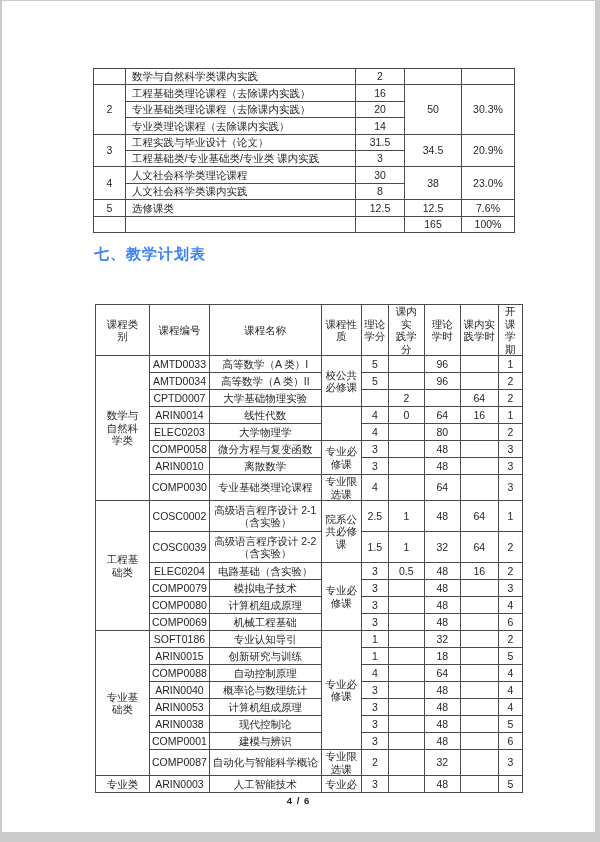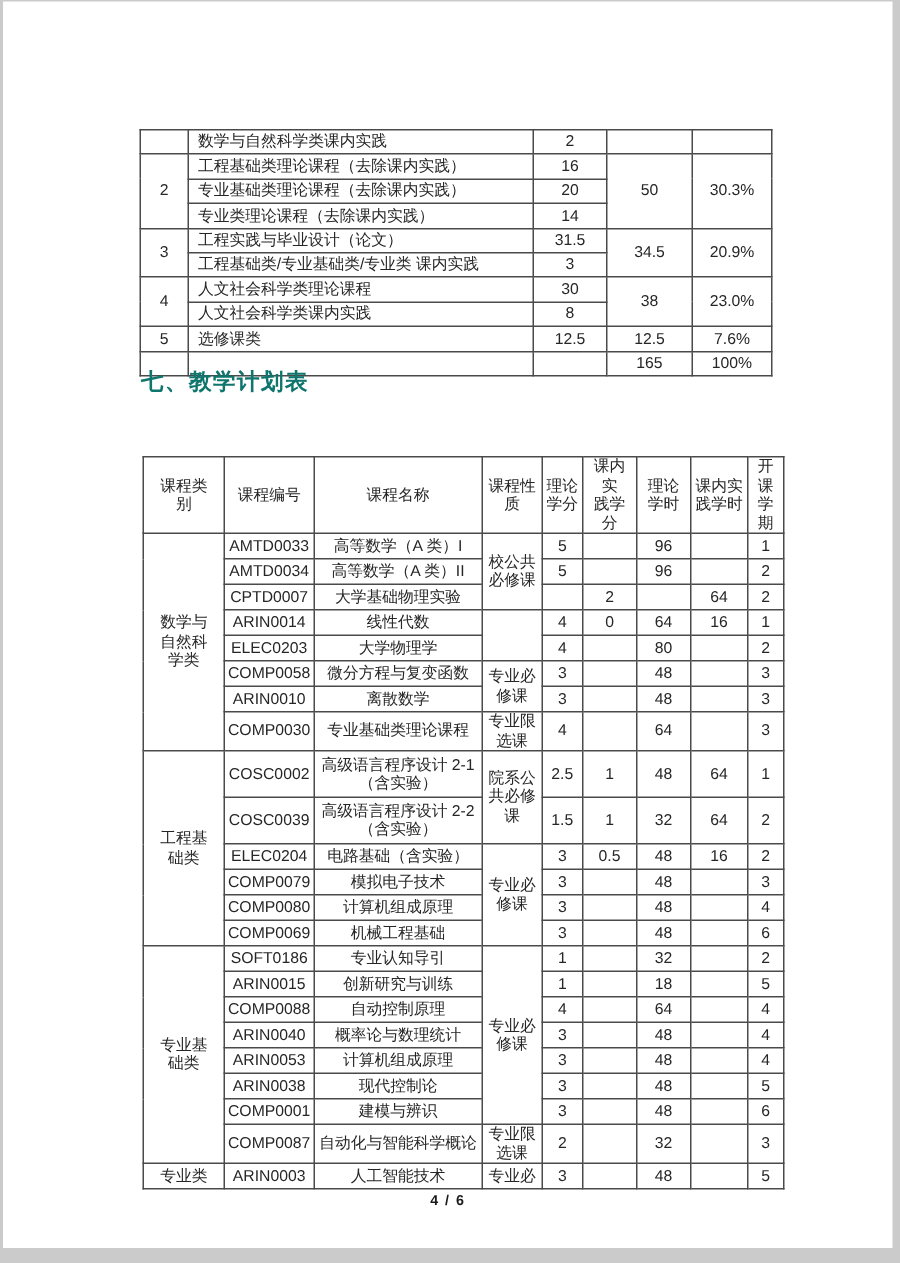--- a/index.html
+++ b/index.html
@@ -22,27 +22,27 @@
     font-size:10.5px;
     font-weight:normal;
     text-align:center;
     vertical-align:middle;
     padding:0 2px;
     white-space:pre-line;
     line-height:12.5px;
     overflow:hidden;
   }
   
-  .summary{position:absolute;left:91px;top:67px;margin-top:18px;}
+  .summary{position:absolute;left:91px;top:67px;}
   .summary tr{height:16.4px;}
   .summary td.tl{text-align:left;padding-left:6px;white-space:nowrap;}
   
   .heading{
     position:absolute;left:92px;top:244px;
-    margin:0;font-size:15px;font-weight:bold;color:#0f766e;
+    margin:0;font-size:15px;font-weight:bold;color:#3b82f6;
     letter-spacing:1px;
   }
   
   .plan{position:absolute;left:93px;top:303px;}
   .plan thead tr{height:33px;}
   .plan tbody tr{height:17px;}
   
   .footer{
     position:absolute;left:0;top:794px;width:100%;
     text-align:center;font-size:9.5px;font-weight:bold;color:#1a1a1a;

